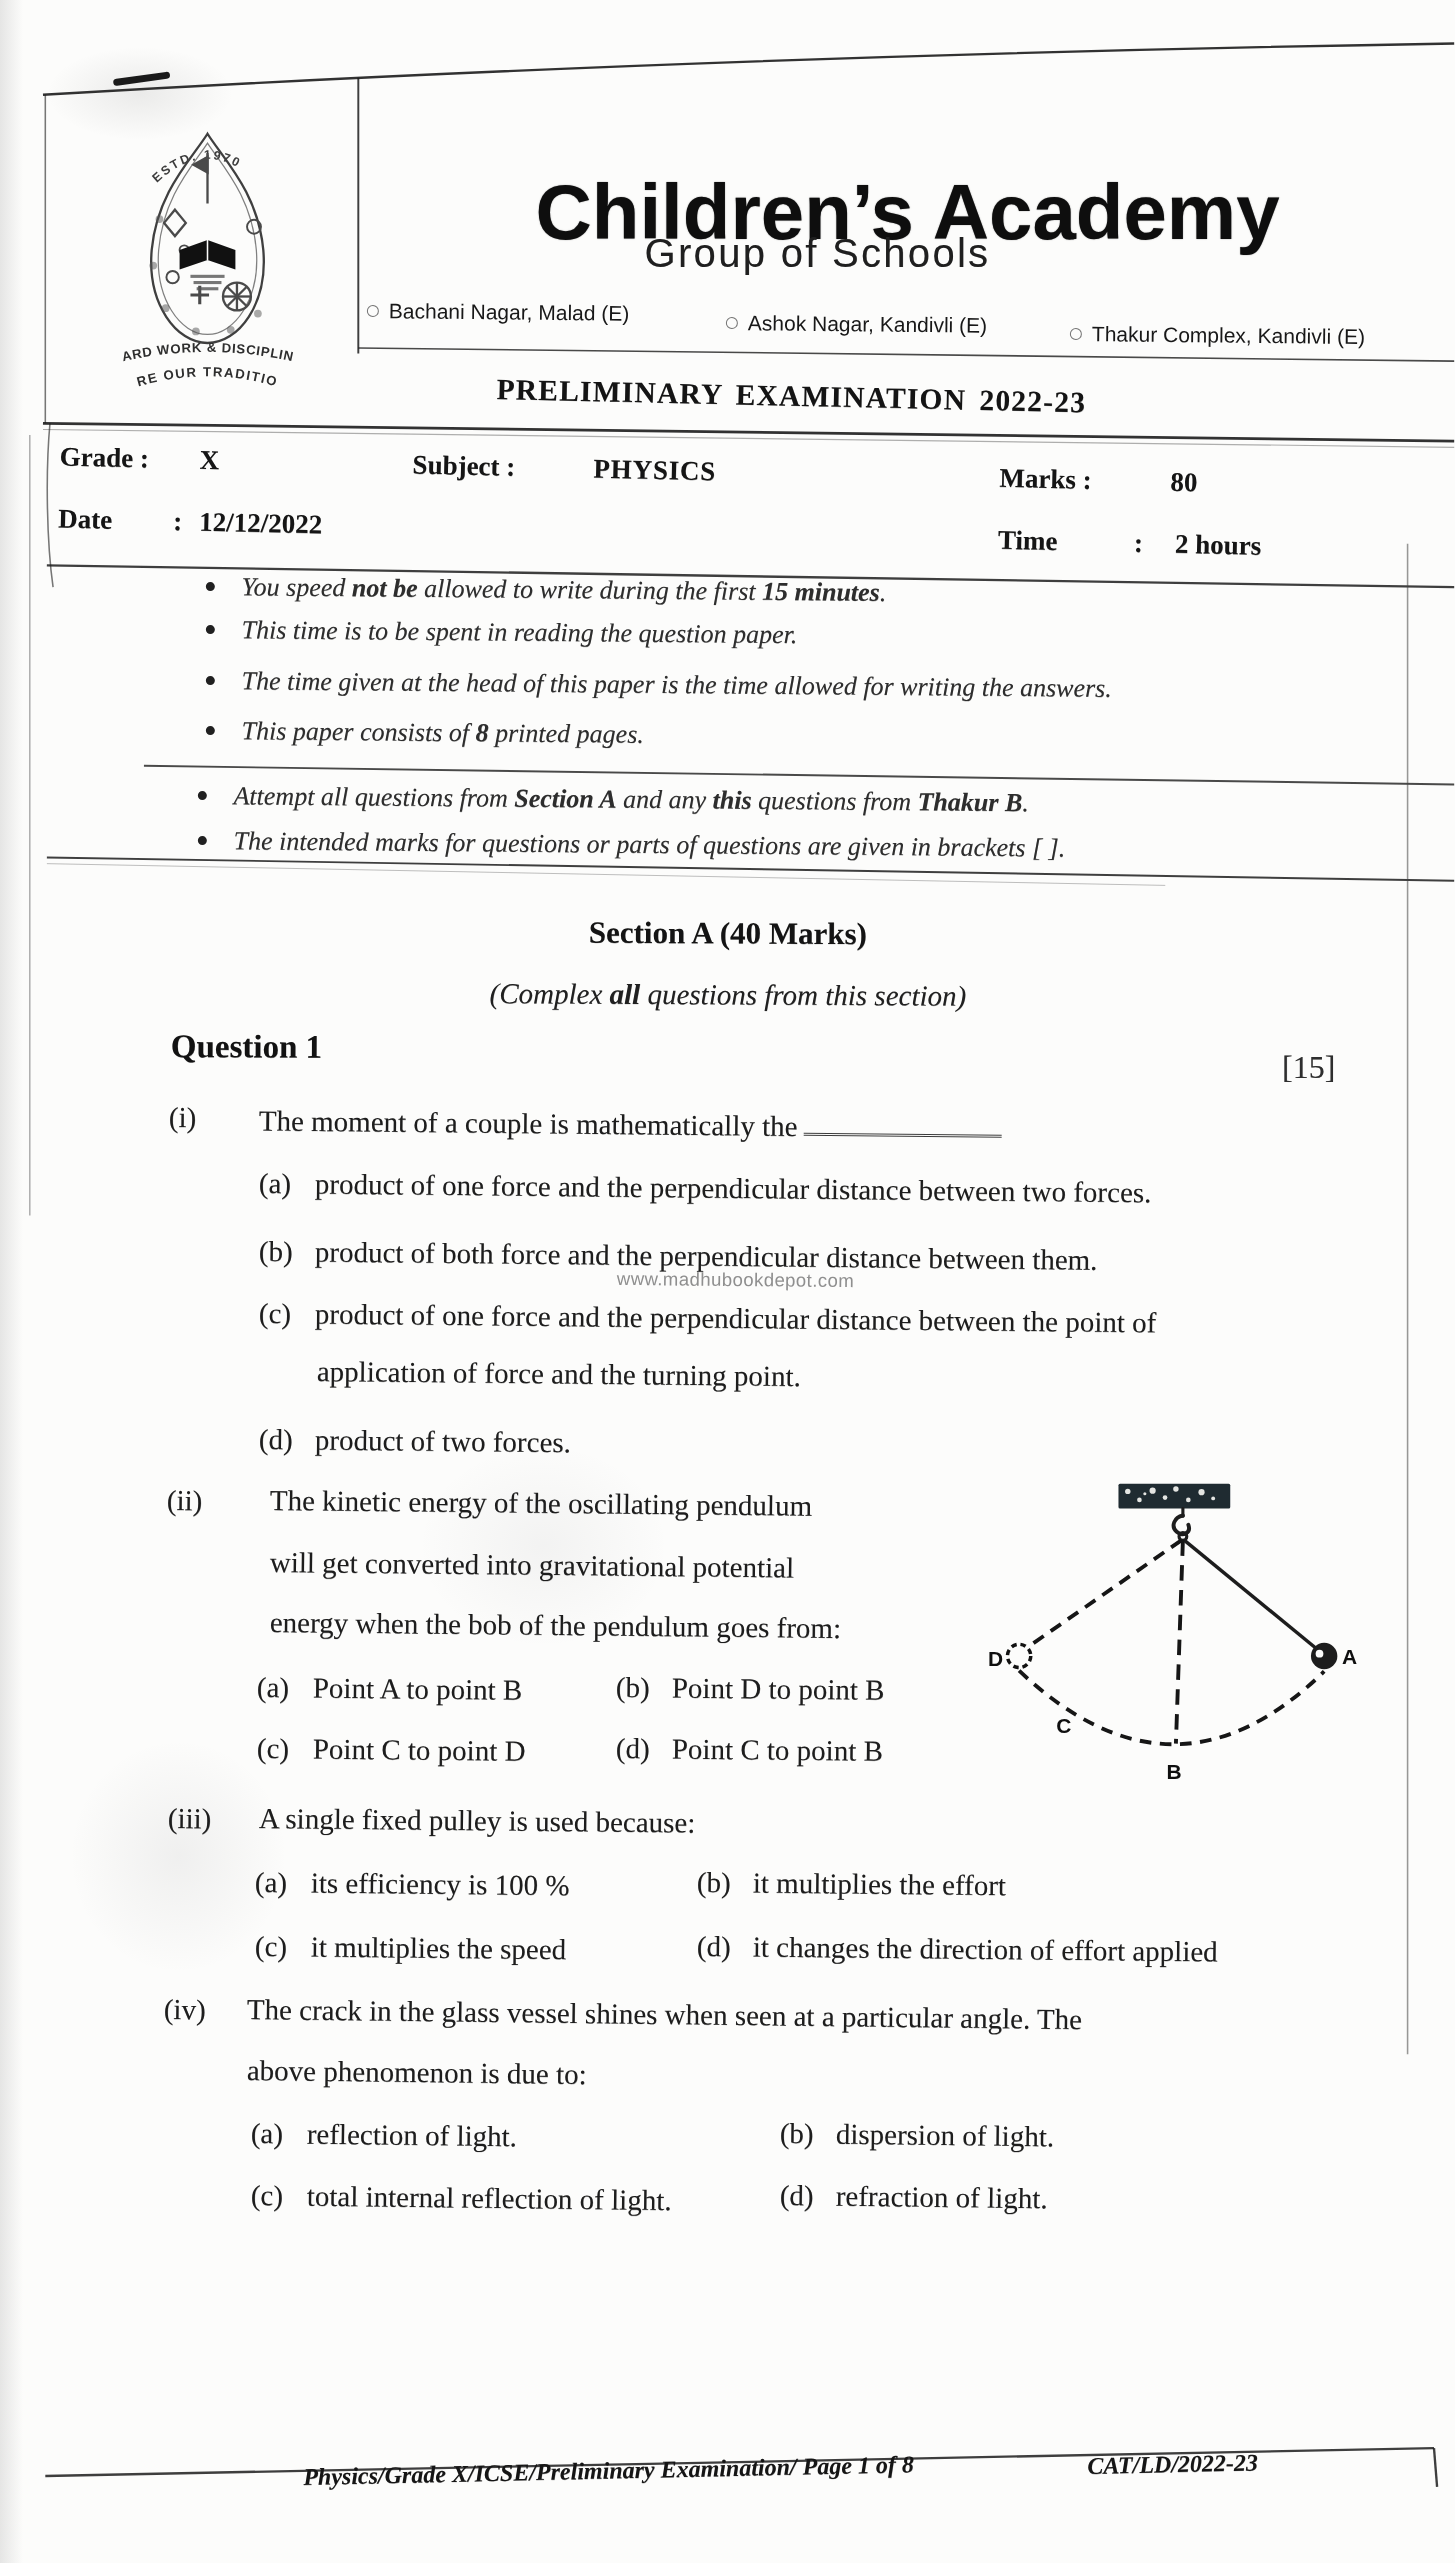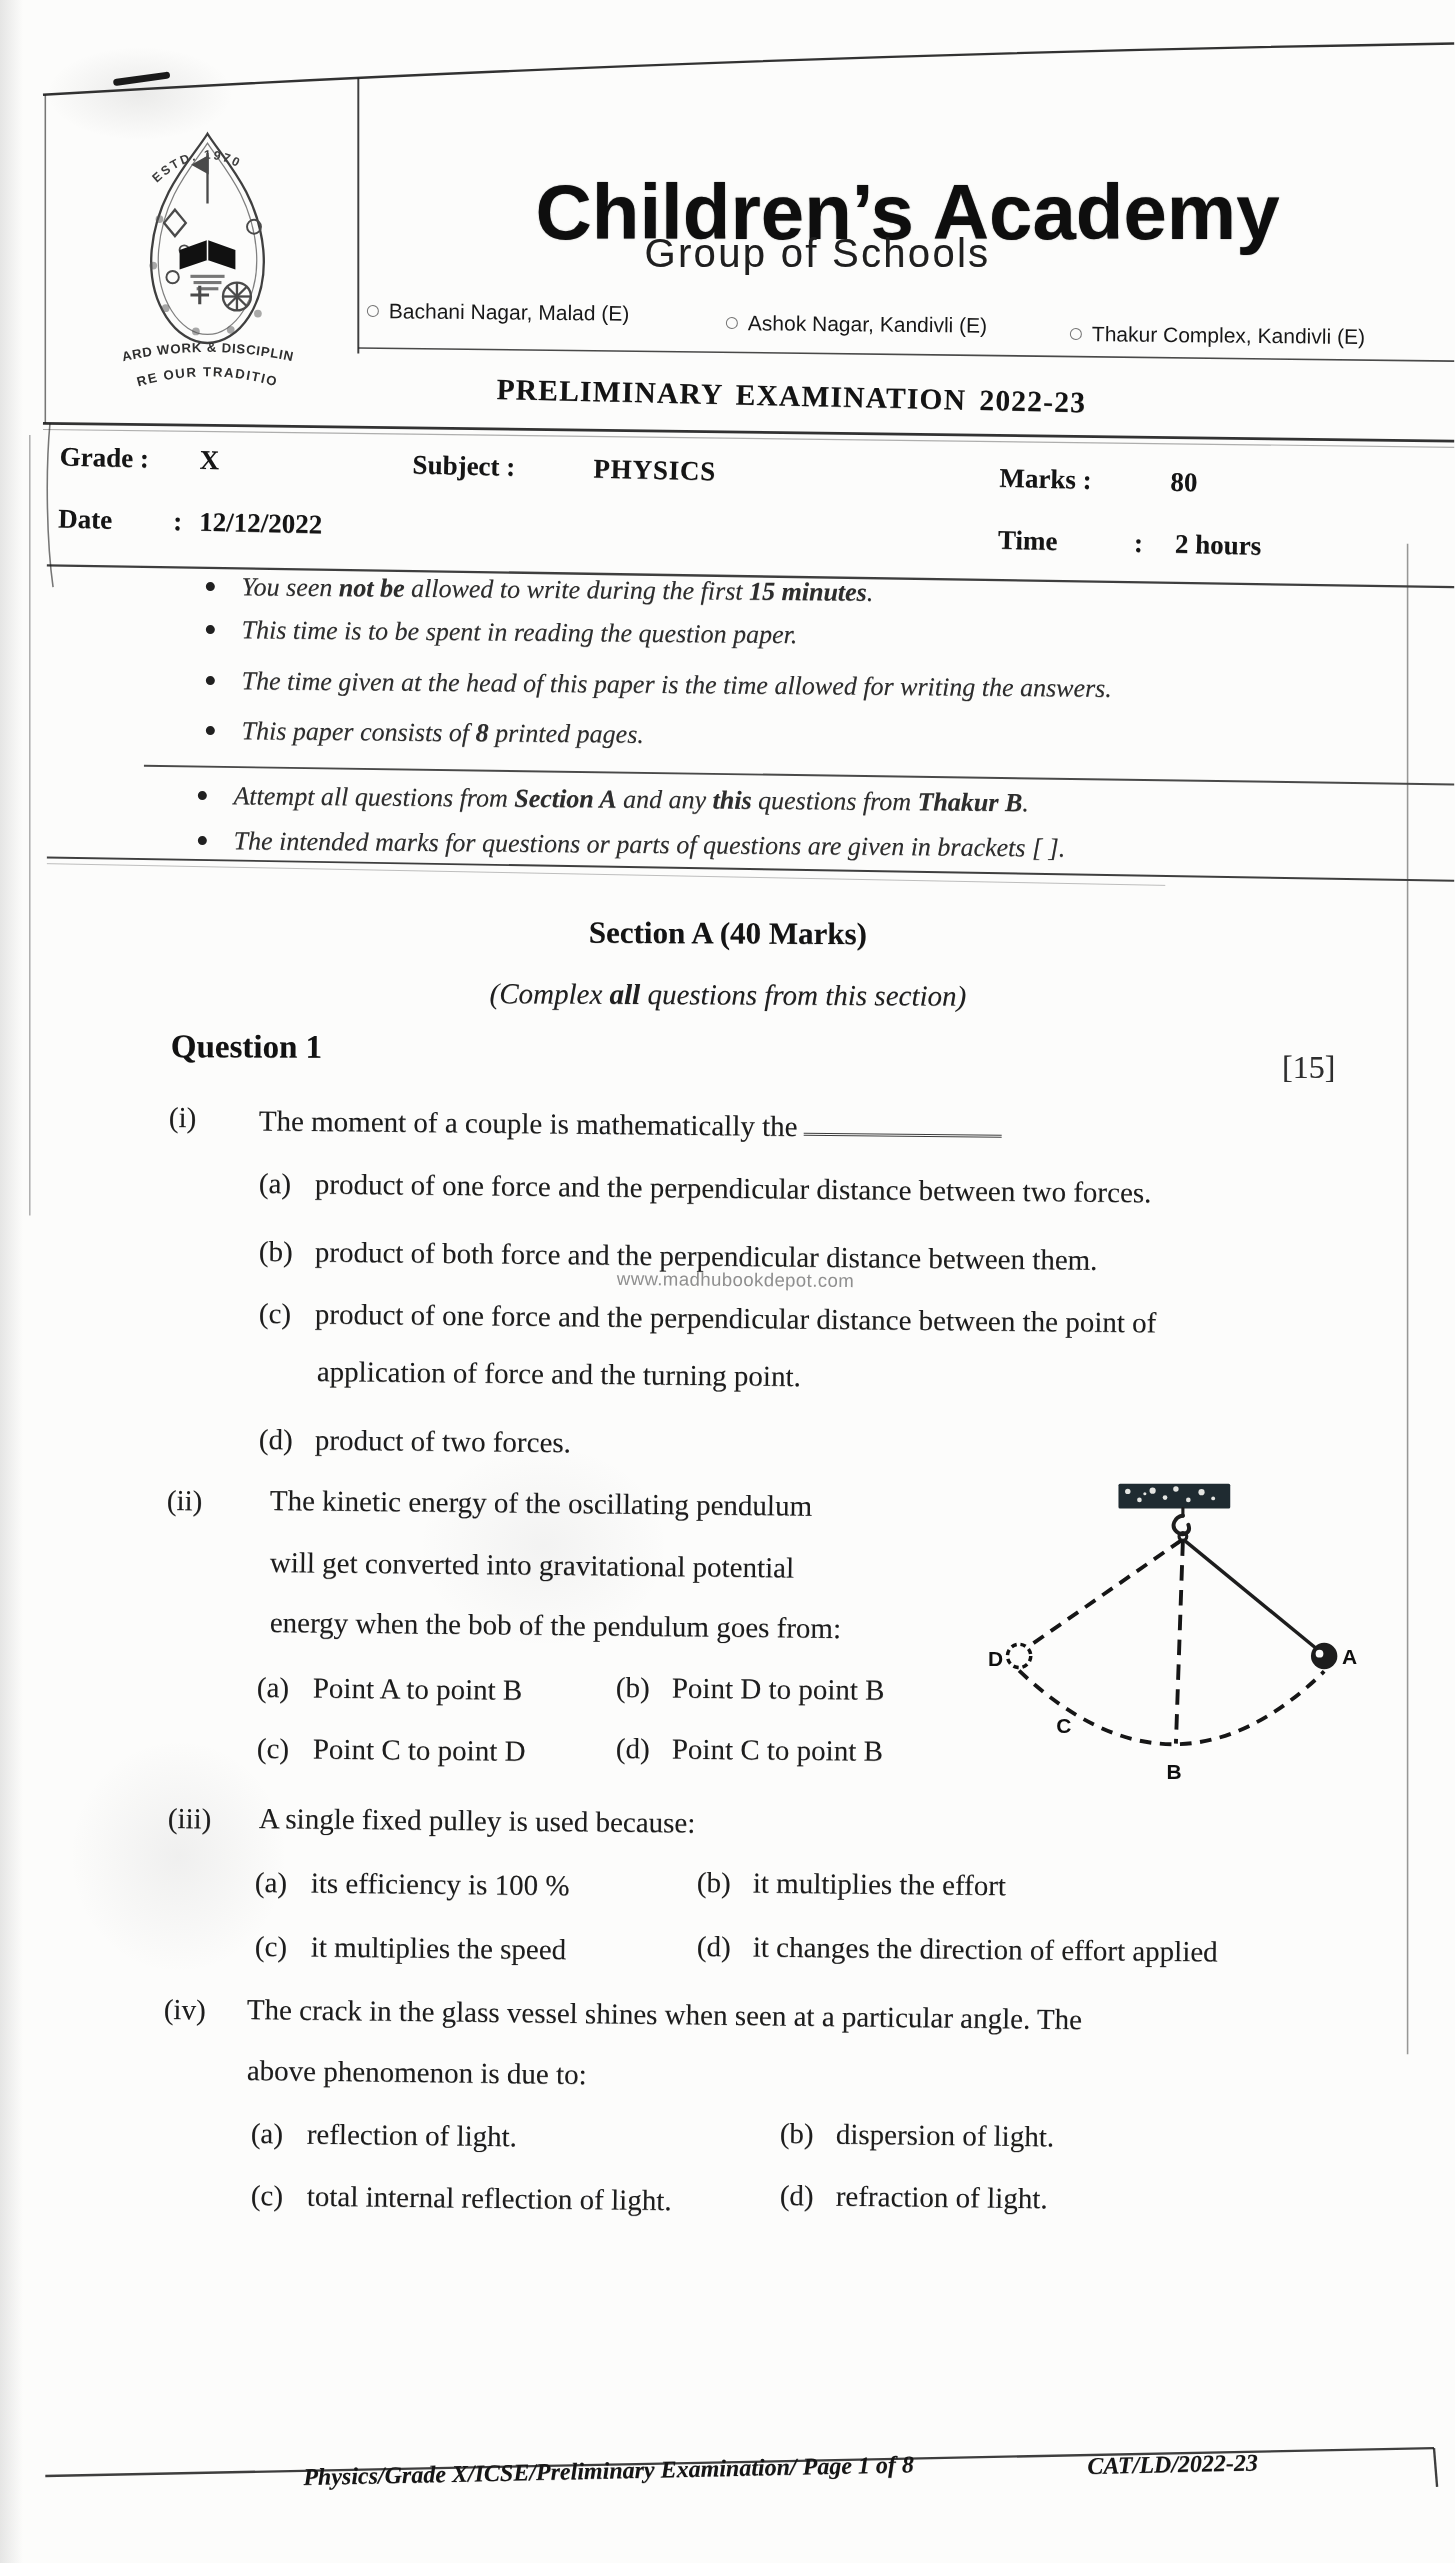--- a/index.html
+++ b/index.html
@@ -140,21 +140,21 @@
     <span class="abs info ink" style="left:70px;top:502px;">Date</span>
     <span class="abs info ink" style="left:185px;top:502px;">:</span>
     <span class="abs info ink" style="left:211px;top:502px;">12/12/2022</span>
     <span class="abs info ink" style="left:1010px;top:502px;">Time</span>
     <span class="abs info ink" style="left:1146px;top:502px;">:</span>
     <span class="abs info ink" style="left:1187px;top:502px;">2 hours</span>
   </div>
 
   <div class="abs bullet ink t05" style="left:206px;top:572px;">
     <span class="dot"></span>
-    <span><span>You seen </span><b>not be</b><span> allowed to write during the first </span><b>15 minutes</b><span>.</span></span>
+    <span><span>You speed </span><b>not be</b><span> allowed to write during the first </span><b>15 minutes</b><span>.</span></span>
   </div>
   <div class="abs bullet ink t05" style="left:206px;top:615px;">
     <span class="dot"></span>
     <span>This time is to be spent in reading the question paper.</span>
   </div>
   <div class="abs bullet ink t05" style="left:206px;top:666px;">
     <span class="dot"></span>
     <span>The time given at the head of this paper is the time allowed for writing the answers.</span>
   </div>
   <div class="abs bullet ink t05" style="left:206px;top:716px;">

